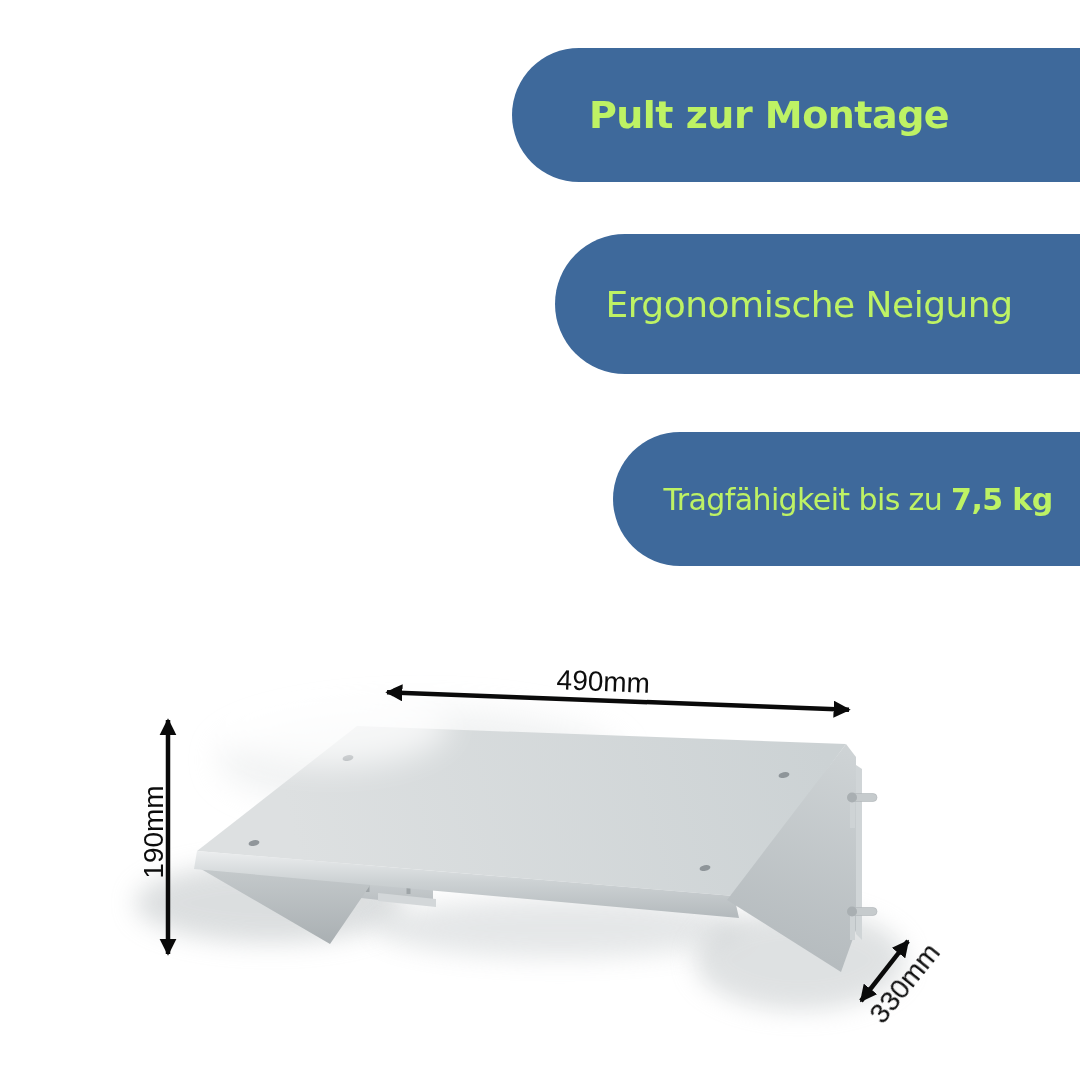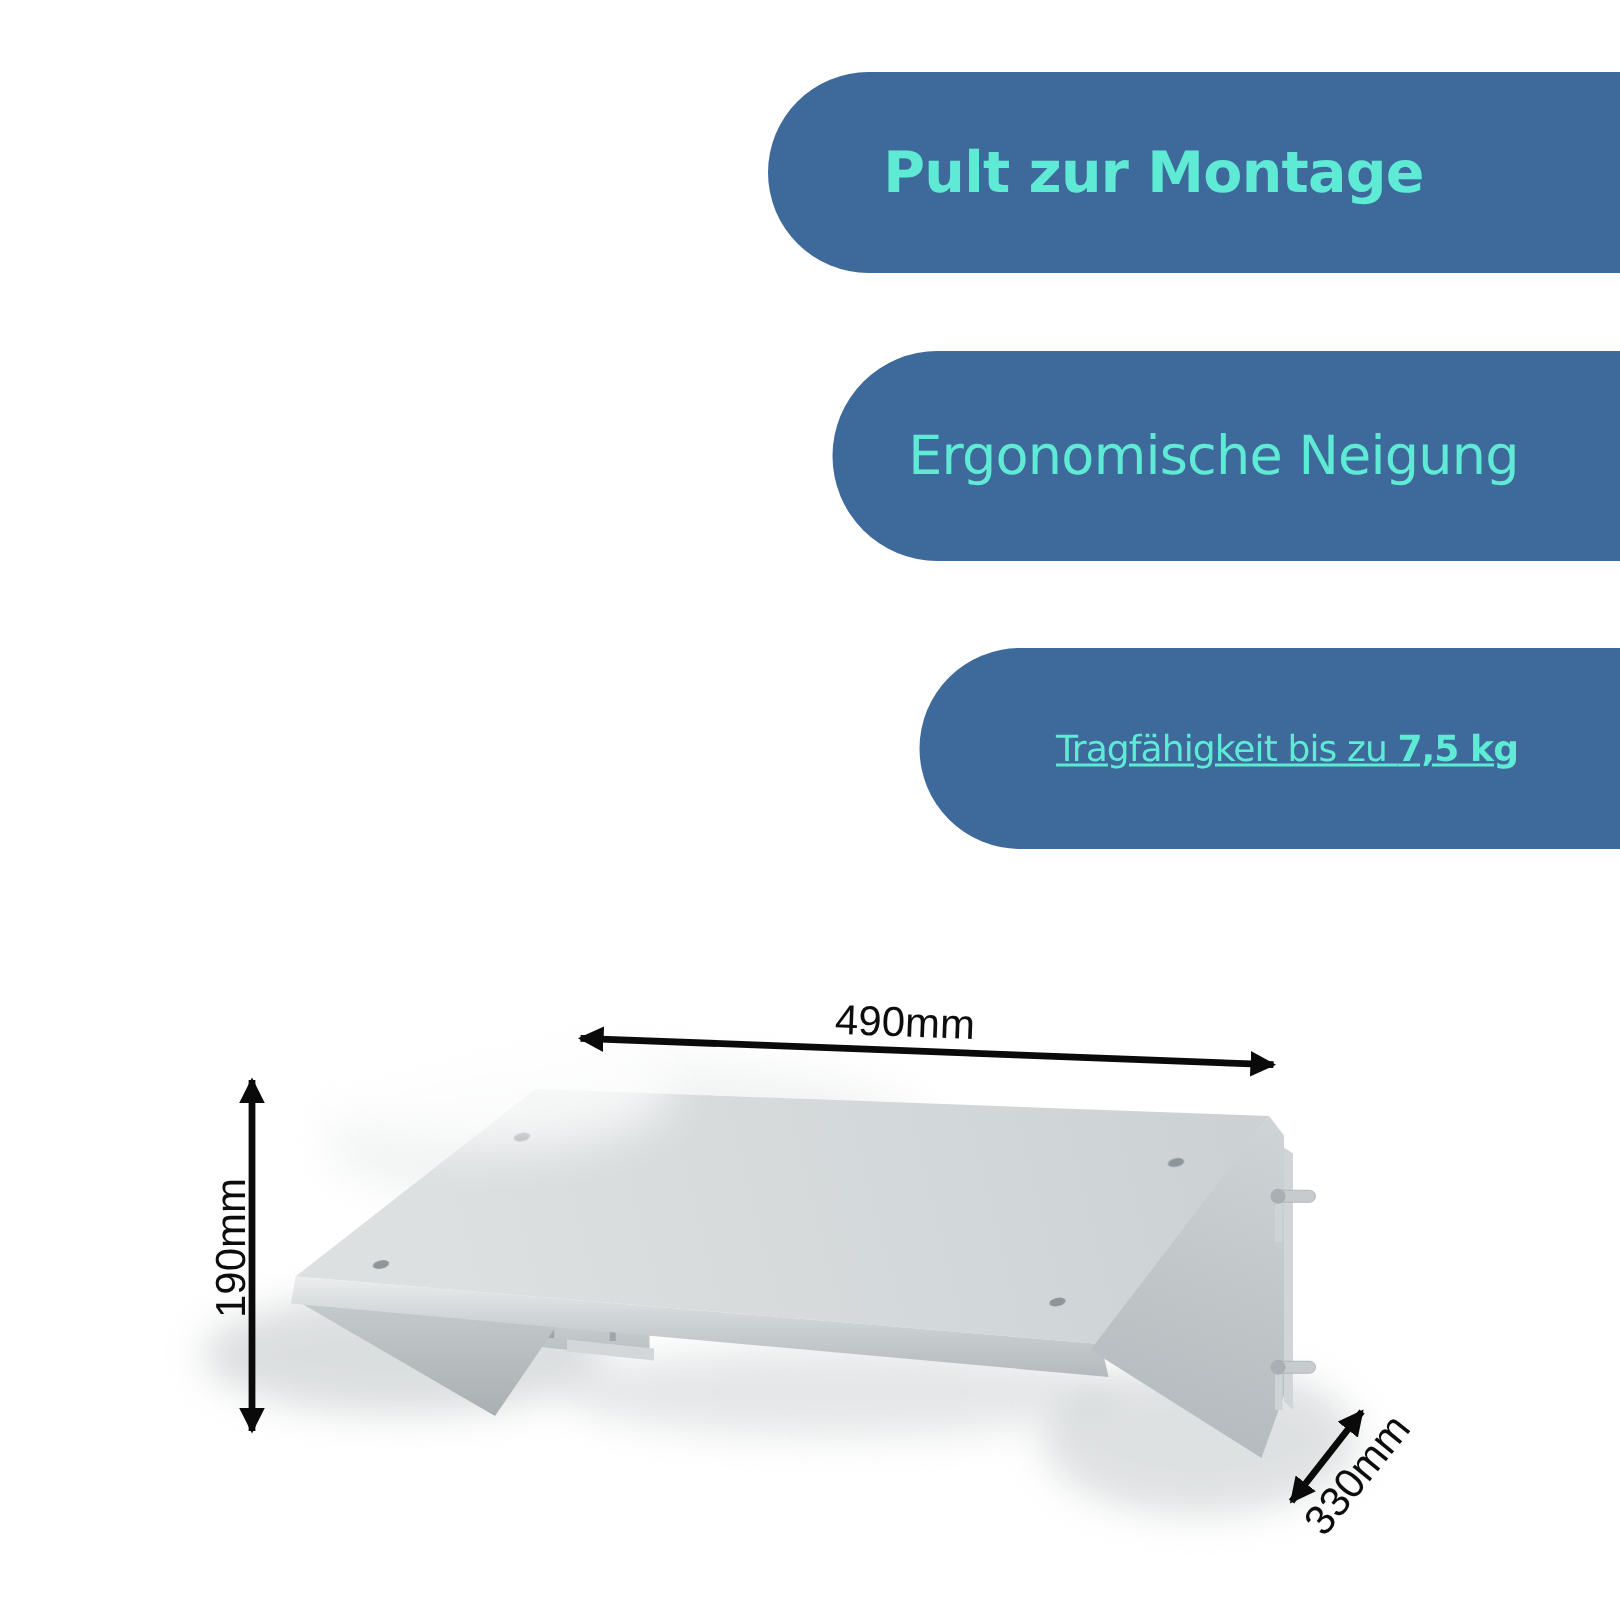--- a/index.html
+++ b/index.html
@@ -7,21 +7,21 @@
     position:relative;
     width:1080px;
     height:1080px;
     background:#ffffff;
     overflow:hidden;
     font-family:"DejaVu Sans",sans-serif;
   }
   .badge{
     position:absolute;
     background:#3e699b;
-    color:#5eead4;
+    color:#bef264;
     display:flex;
     align-items:center;
     justify-content:center;
     text-align:center;
     box-sizing:border-box;
     letter-spacing:-0.5px;
   }
   #badge-title{
     left:512px; top:48px; width:568px; height:134px;
     border-radius:68px 0 0 68px;
@@ -32,24 +32,23 @@
   }
   #badge-tilt{
     left:555px; top:234px; width:525px; height:140px;
     border-radius:70px 0 0 70px;
     font-size:36px;
     padding-right:17px;
   }
   #badge-capacity{
     left:613px; top:432px; width:467px; height:134px;
     border-radius:67px 0 0 67px;
-    font-size:24px;
+    font-size:30px;
     letter-spacing:-0.6px;
     padding-left:23px;
-    text-decoration:underline;
   }
   #badge-capacity b{font-weight:bold;}
   #product-svg{position:absolute;left:0;top:0;}
   .dim-label{
     font-family:"Liberation Sans","DejaVu Sans",sans-serif;
     font-size:28px;
     fill:#0d0d0d;
   }
 </style>
 </head>

